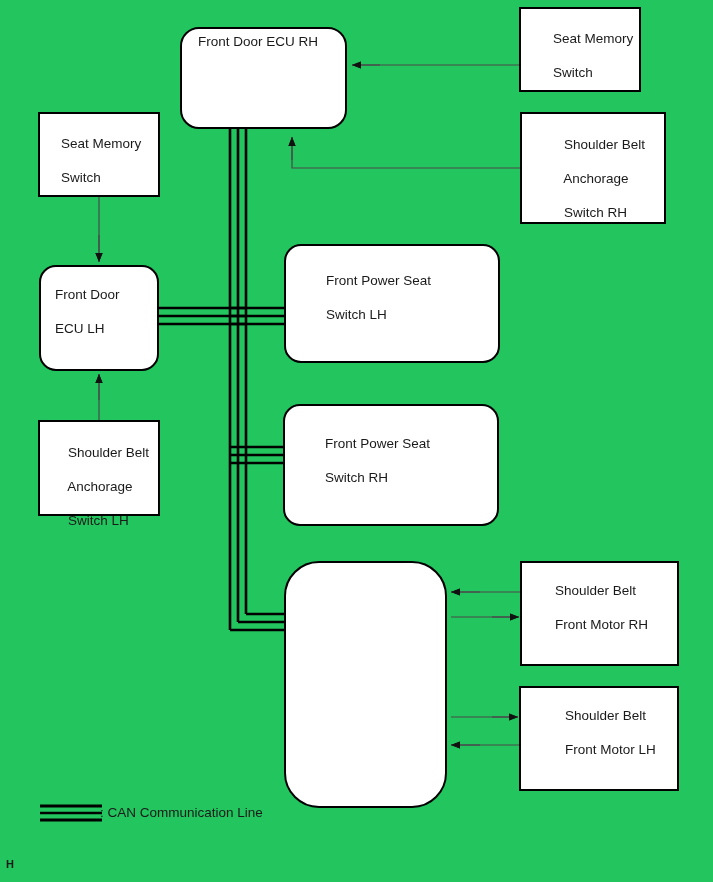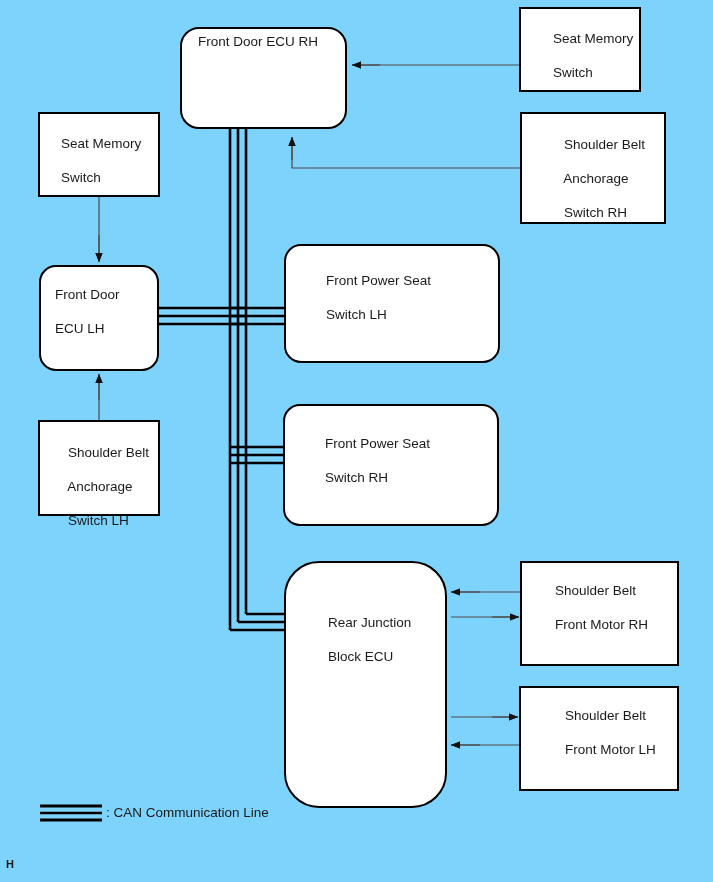--- a/index.html
+++ b/index.html
@@ -7,21 +7,21 @@
     padding: 0;
     background: #ffffff;
   }
   body {
     font-family: "Liberation Sans", sans-serif;
   }
   #page {
     position: relative;
     width: 713px;
     height: 882px;
-    background: #7dd3fc;
+    background: #22c55e;
     overflow: hidden;
   }
   #svg-layer {
     position: absolute;
     left: 0;
     top: 0;
     width: 713px;
     height: 882px;
   }
   .node-label {
@@ -188,32 +188,28 @@
   <div class="node-label" style="left:311px; top:255px;">
     <span>Front Power Seat</span><br>
     <span>Switch LH</span>
   </div>
 
   <div class="node-label" style="left:310px; top:418px;">
     <span>Front Power Seat</span><br>
     <span>Switch RH</span>
   </div>
 
-  <div class="node-label" style="left:313px; top:597px;">
-    <span>Rear Junction</span><br>
-    <span>Block ECU</span>
-  </div>
 
   <div class="node-label" style="left:540px; top:565px;">
     <span>Shoulder Belt</span><br>
     <span>Front Motor RH</span>
   </div>
 
   <div class="node-label" style="left:550px; top:690px;">
     <span>Shoulder Belt</span><br>
     <span>Front Motor LH</span>
   </div>
 
-  <div class="legend-label" style="left:106px; top:804px;">: CAN Communication Line</div>
+  <div class="legend-label" style="left:100px; top:804px;">: CAN Communication Line</div>
 
   <div class="corner-mark" style="left:6px; top:858px;">H</div>
 
 </div>
 
 </body></html>

